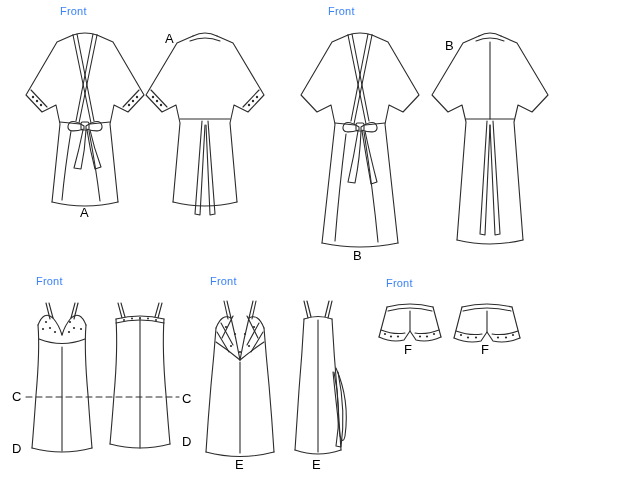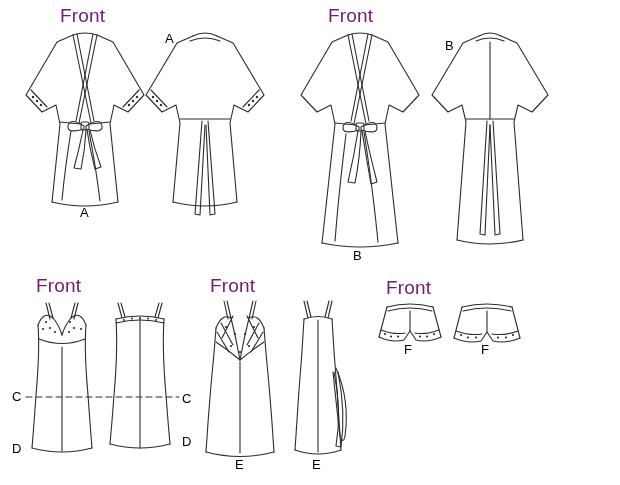--- a/index.html
+++ b/index.html
@@ -5,21 +5,21 @@
   *{box-sizing:border-box}
   html,body{margin:0;padding:0;background:#ffffff}
   .canvas{position:relative;width:620px;height:485px;background:#fff;
           font-family:"Liberation Sans",sans-serif;overflow:hidden}
   .canvas svg{position:absolute;left:0;top:0}
   .canvas svg path,.canvas svg line,.canvas svg rect{
     fill:none;stroke:var(--line,#2c2c2c);stroke-width:1.1;
     stroke-linecap:round;stroke-linejoin:round}
   .canvas svg circle.dot{fill:var(--line,#2c2c2c);stroke:none}
   .canvas svg .dashed{stroke-dasharray:6 4}
-  .heading{position:absolute;font-size:19px;color:#701a75;letter-spacing:.2px;white-space:nowrap}
+  .heading{position:absolute;font-size:11px;color:#3b82f6;letter-spacing:.2px;white-space:nowrap}
   .letter{position:absolute;font-size:13px;color:#000;white-space:nowrap}
 </style>
 </head>
 <body>
 
 <div class="canvas">
 
   <svg width="620" height="485" viewBox="0 0 620 485">
 
     <g>

